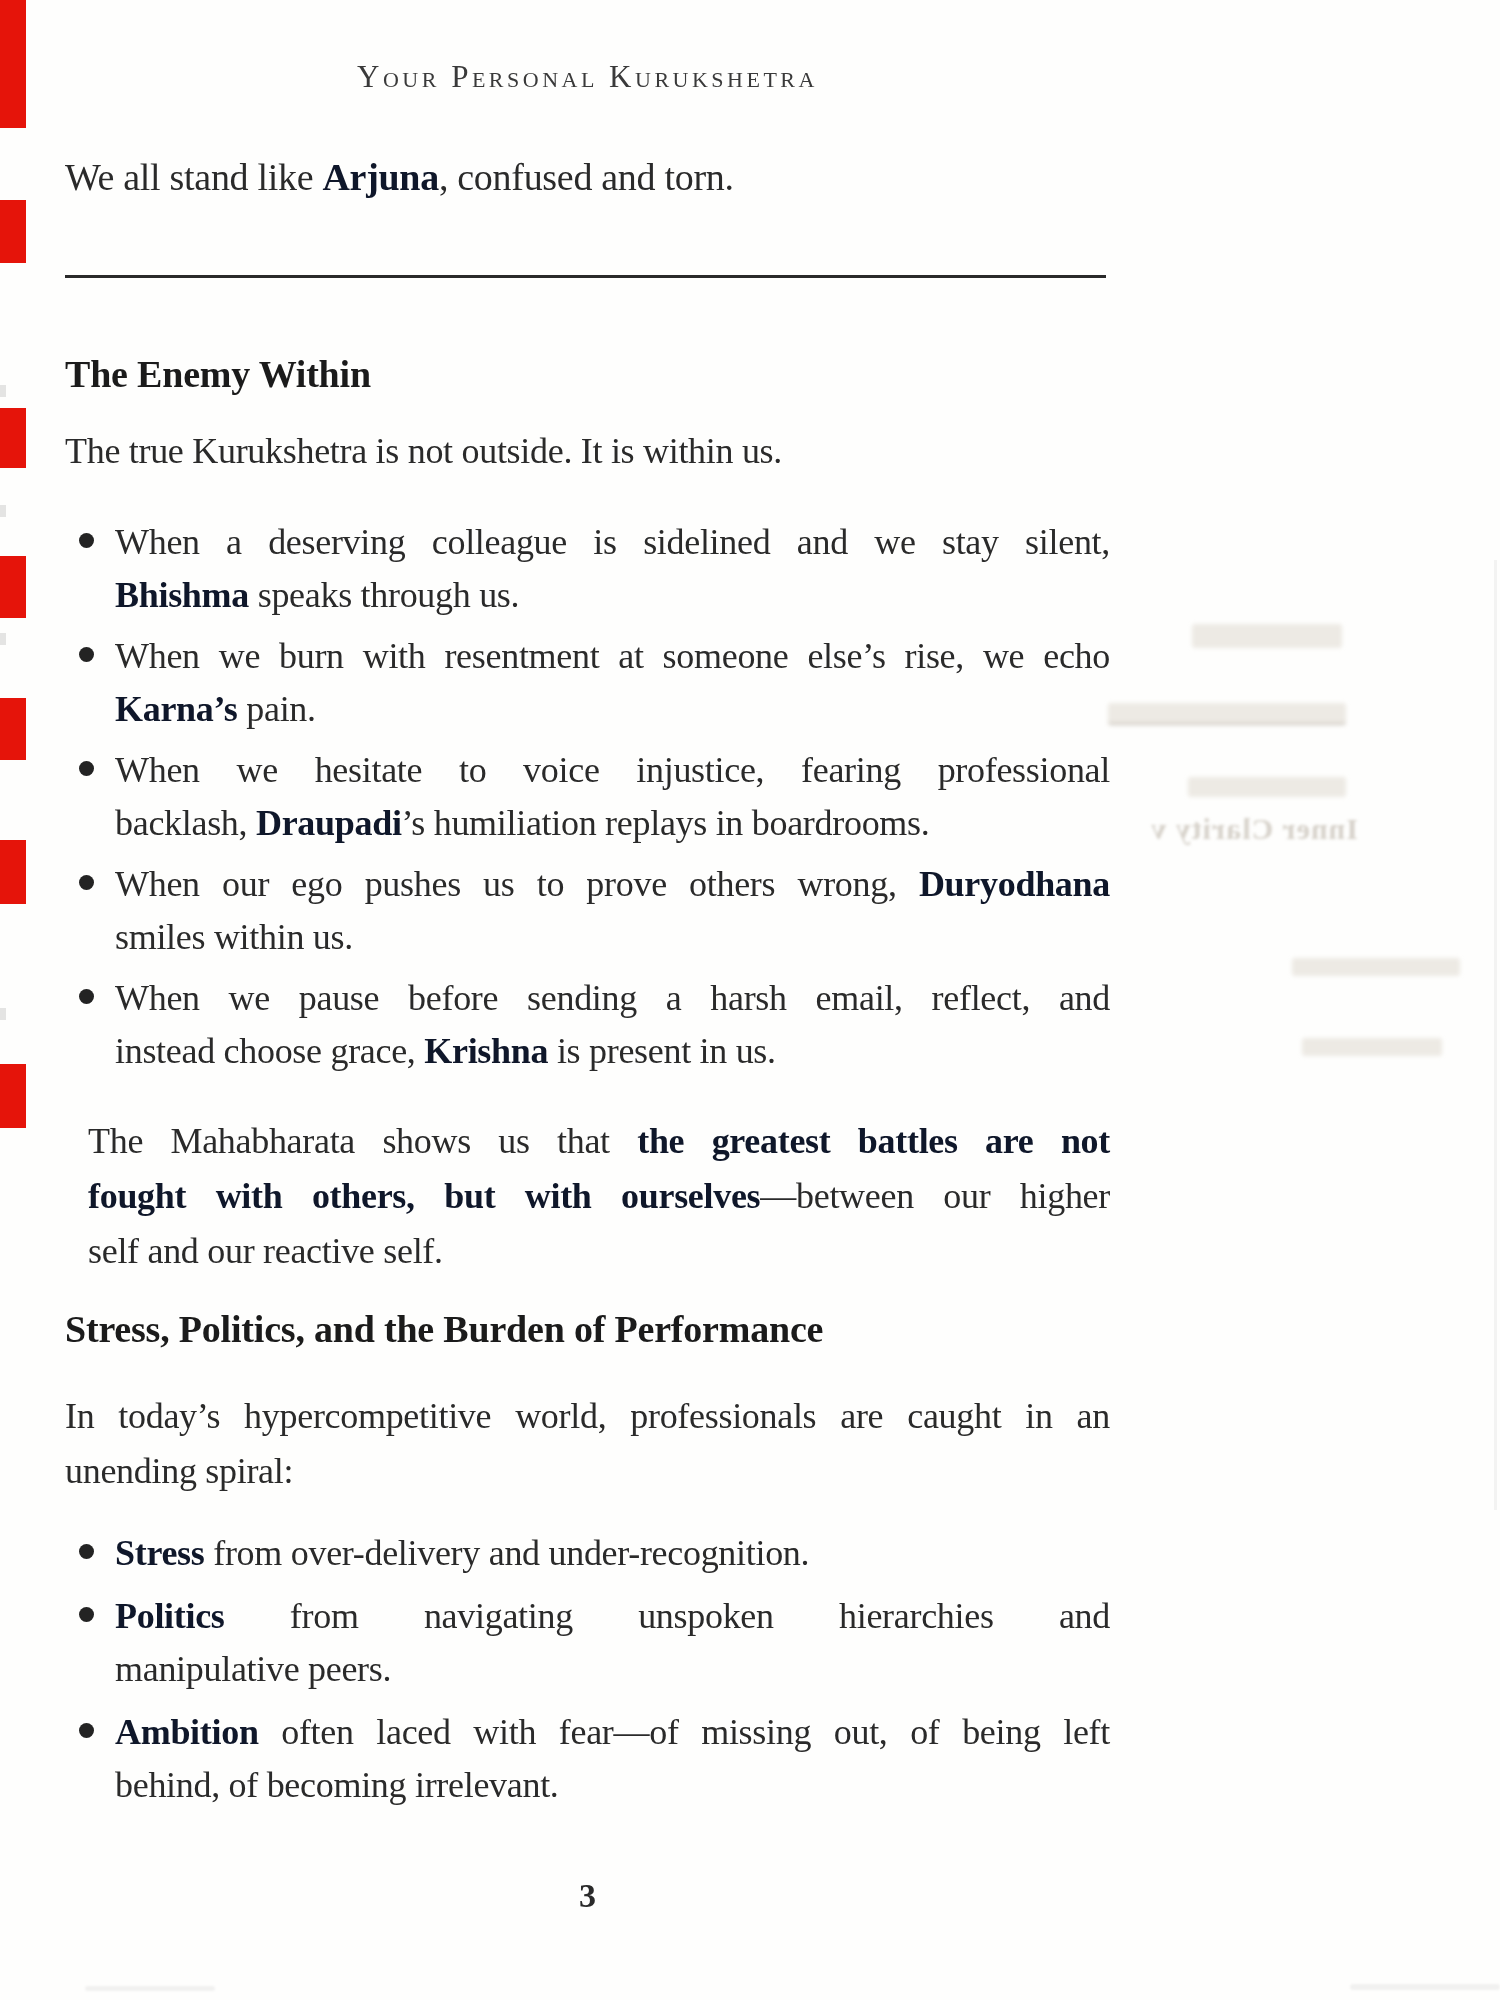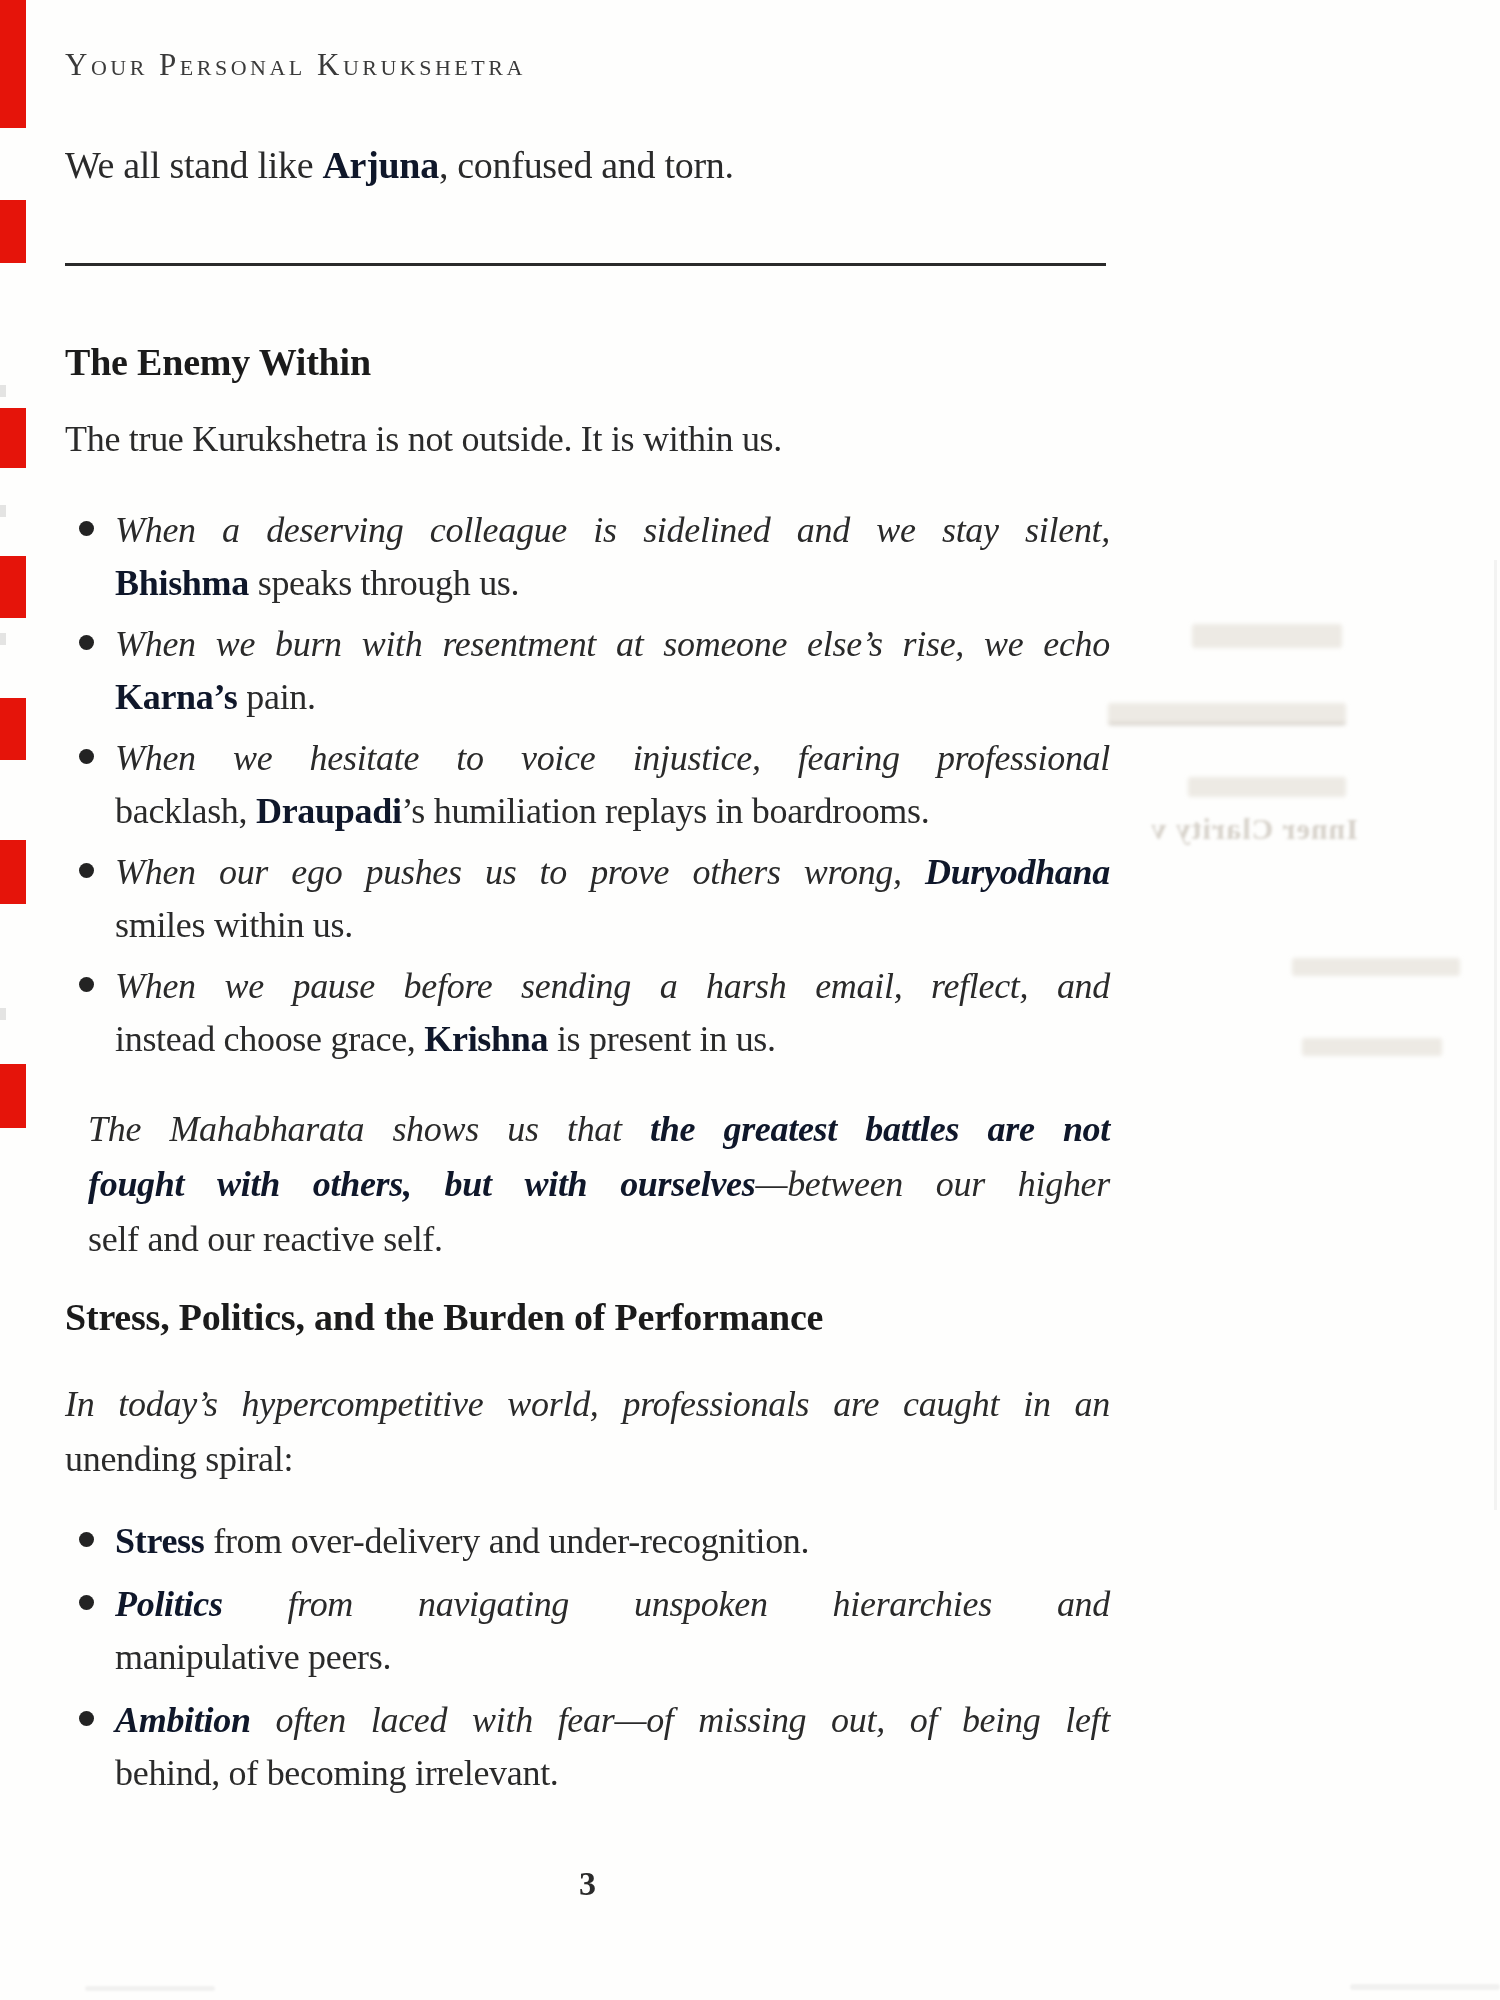--- a/index.html
+++ b/index.html
@@ -25,25 +25,25 @@
   .ghost-text{
     position:absolute;left:1058px;top:812px;width:300px;
     transform:scaleX(-1);
     font-weight:bold;font-size:30px;letter-spacing:1px;
     color:rgba(155,143,125,0.40);filter:blur(1.5px);
     white-space:nowrap;
   }
 
   .content{position:absolute;left:65px;top:0;width:1045px;}
   .running-header{
-    margin-top:46px;line-height:38px;
+    margin-top:58px;line-height:38px;text-align:center;
     font-variant:small-caps;font-size:31px;letter-spacing:3.5px;color:#3a3a3a;
   }
   .line{font-size:36px;line-height:53px;letter-spacing:-0.3px;}
-  .just{text-align:justify;text-align-last:justify;font-style:italic;}
+  .just{text-align:justify;text-align-last:justify;}
   b,.term{font-weight:bold;color:#0f172a;}
   .intro{margin-top:56px;}
   .intro .line{font-size:38px;line-height:50px;}
   .divider{margin:73px 0 0 0;border:none;height:3px;background:#2a2a2a;width:1041px;}
   .heading{margin-top:74px;font-size:38px;line-height:44px;font-weight:bold;color:#1b1b1b;letter-spacing:-0.2px;}
   .heading.h2{margin-top:28px;}
   .lead{margin-top:30px;}
   .lead .line{line-height:50px;}
   .blist{margin-top:40px;}
   .blist.sub{margin-top:28px;}

